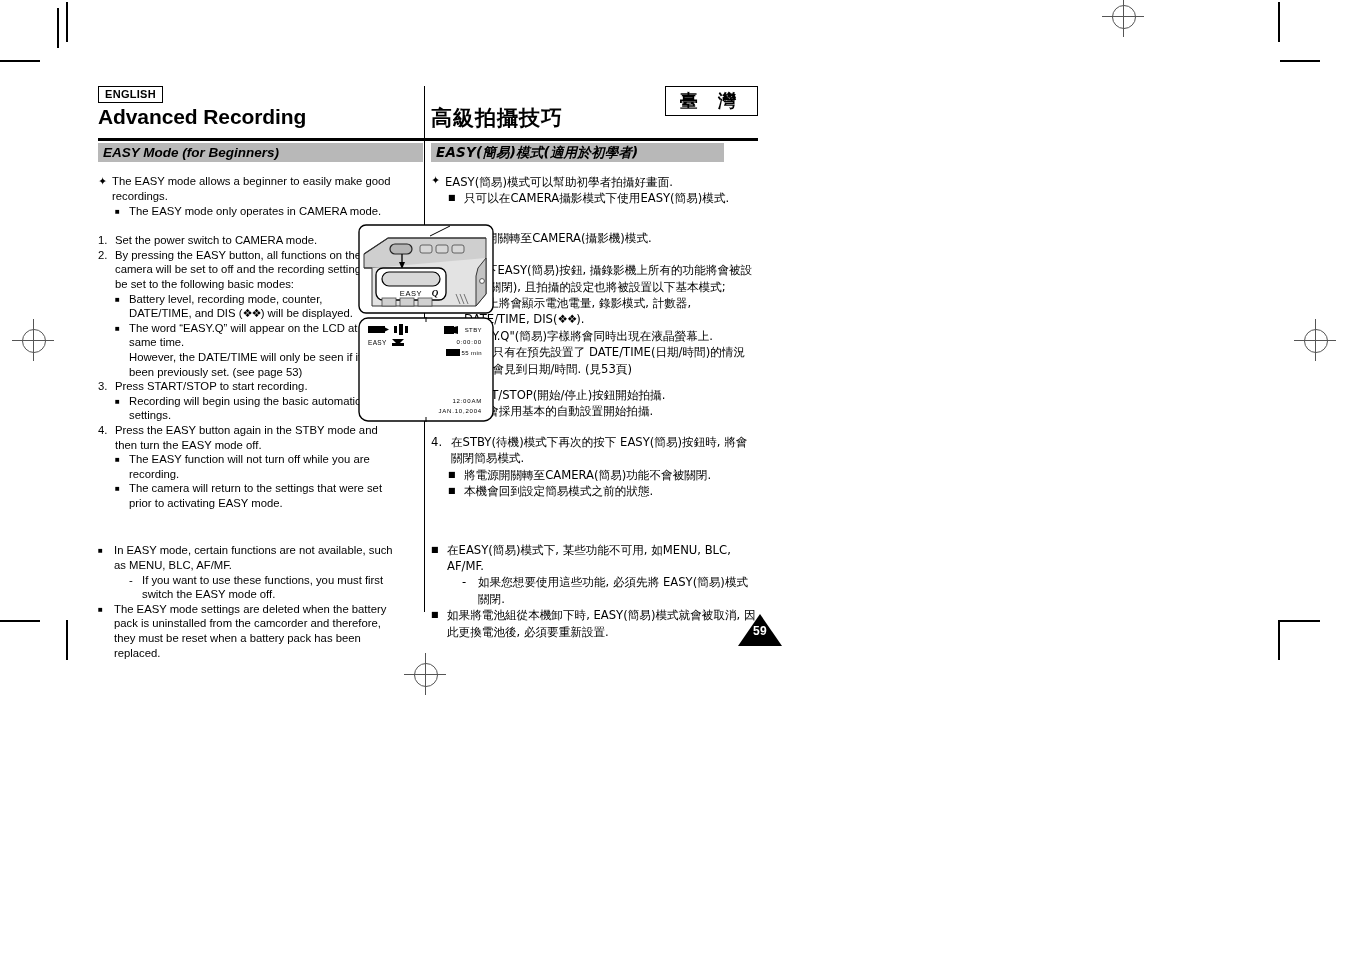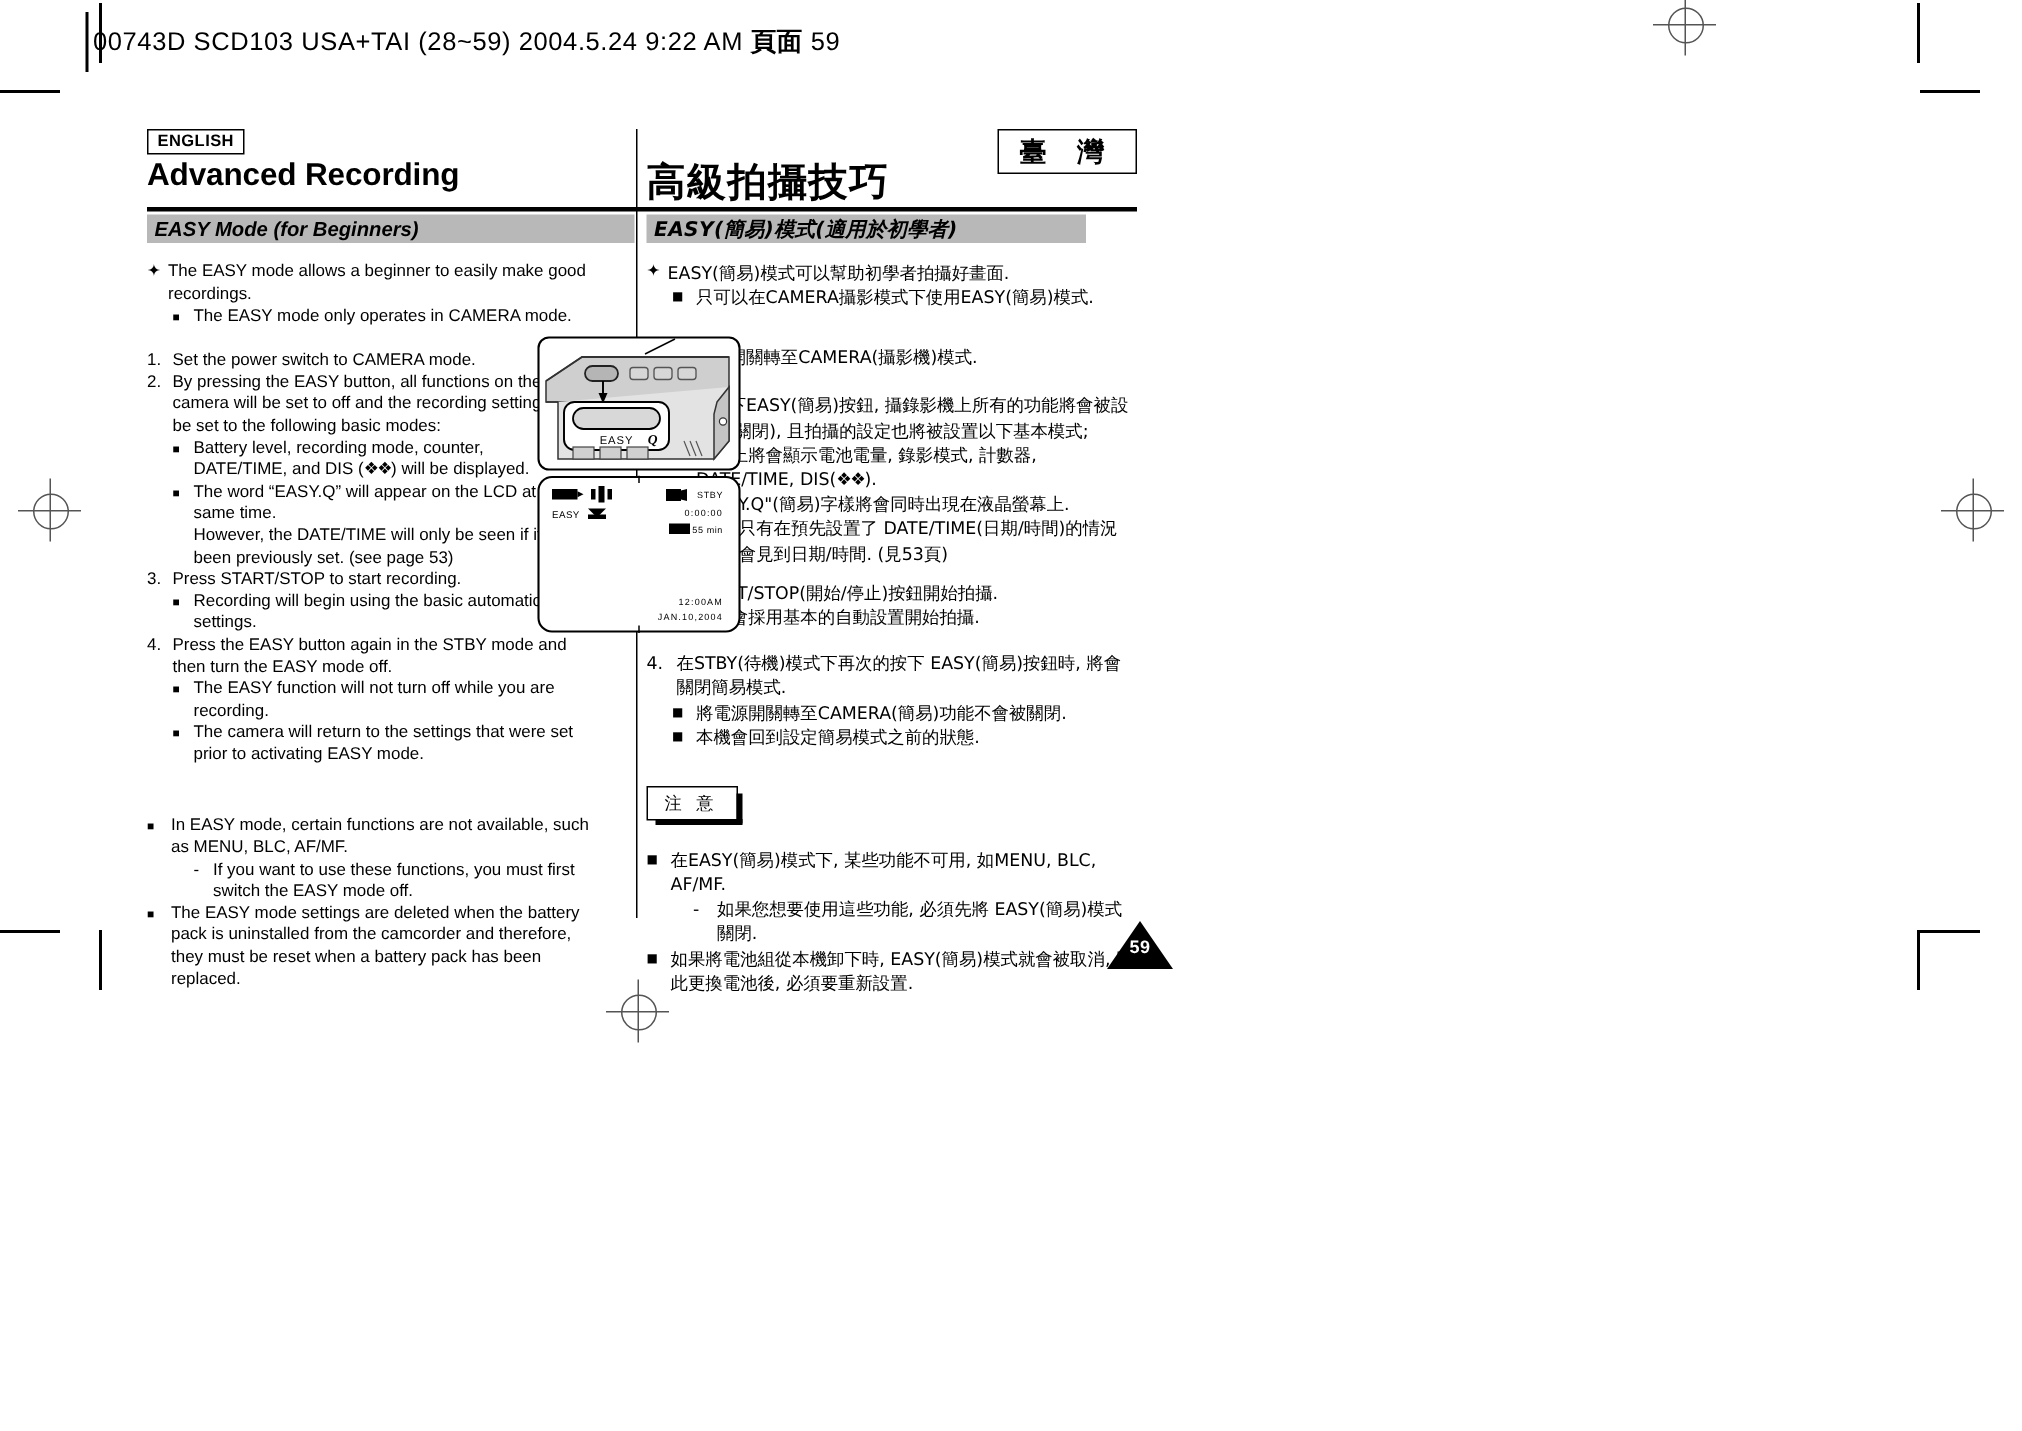--- a/index.html
+++ b/index.html
@@ -40,21 +40,21 @@
     background:#fff;
   }
   .tw-badge{
     position:absolute;right:0;top:0;border:1.3px solid #000;
     padding:2px 14px 2px;font-size:18px;font-weight:700;letter-spacing:7px;
     text-align:center;background:#fff;
     font-family:"DejaVu Sans",sans-serif;
   }
 
   .title-en{position:absolute;left:0;top:19px;font-size:21px;font-weight:700;letter-spacing:-.1px;}
-  .title-cn{position:absolute;left:333px;top:18px;font-size:26px;font-weight:700;
+  .title-cn{position:absolute;left:333px;top:18px;font-size:21px;font-weight:700;
     font-family:"DejaVu Sans",sans-serif;letter-spacing:1px;}
 
   .title-underline{position:absolute;left:0;top:52px;width:660px;height:2.6px;background:#000;}
 
   .sub-en,.sub-cn{
     position:absolute;top:57px;height:19px;background:#b8b8b8;
     font-size:13.5px;font-style:italic;font-weight:700;
     display:flex;align-items:center;padding-left:5px;box-sizing:border-box;
   }
   .sub-en{left:0;width:325px;}
@@ -138,25 +138,20 @@
       <div class="circ"></div>
     </div>
   <div class="reg" style="left:410px;top:659px;">
       <div class="circ"></div>
     </div>
   <div class="reg" style="left:1108px;top:1px;">
       <div class="circ"></div>
     </div>
 
   <div class="hdr-rule" style="left:57px;top:8px;width:1.6px;height:40px;"></div>
-  <div class="hdr-text">
-    <span>00743D SCD103 USA+TAI (28~59) 2004.5.24 9:22 AM</span>
-    <span class="cjk">頁面</span>
-    <span>59</span>
-  </div>
 
   <div class="content">
 
     <div class="lang-badge">ENGLISH</div>
     <div class="tw-badge">臺 灣</div>
 
     <div class="title-en">Advanced Recording</div>
     <div class="title-cn">高級拍攝技巧</div>
     <div class="title-underline"></div>
 
@@ -304,23 +299,20 @@
         <div class="mk mk-sq">■</div>
         <div class="tx">將電源開關轉至CAMERA(簡易)功能不會被關閉.</div>
       </div>
 
       <div class="row ind1">
         <div class="mk mk-sq">■</div>
         <div class="tx">本機會回到設定簡易模式之前的狀態.</div>
       </div>
 
       <div style="height:24px;"></div>
-      <div>
-        <span class="notes-tab cn">注 意</span>
-      </div>
       <div style="height:18px;"></div>
 
       <div class="row">
         <div class="mk mk-sq">■</div>
         <div class="tx">在EASY(簡易)模式下, 某些功能不可用, 如MENU, BLC, AF/MF.</div>
       </div>
       <div class="row ind2">
         <div class="mk mk-dash">-</div>
         <div class="tx">如果您想要使用這些功能, 必須先將 EASY(簡易)模式關閉.</div>
       </div>

